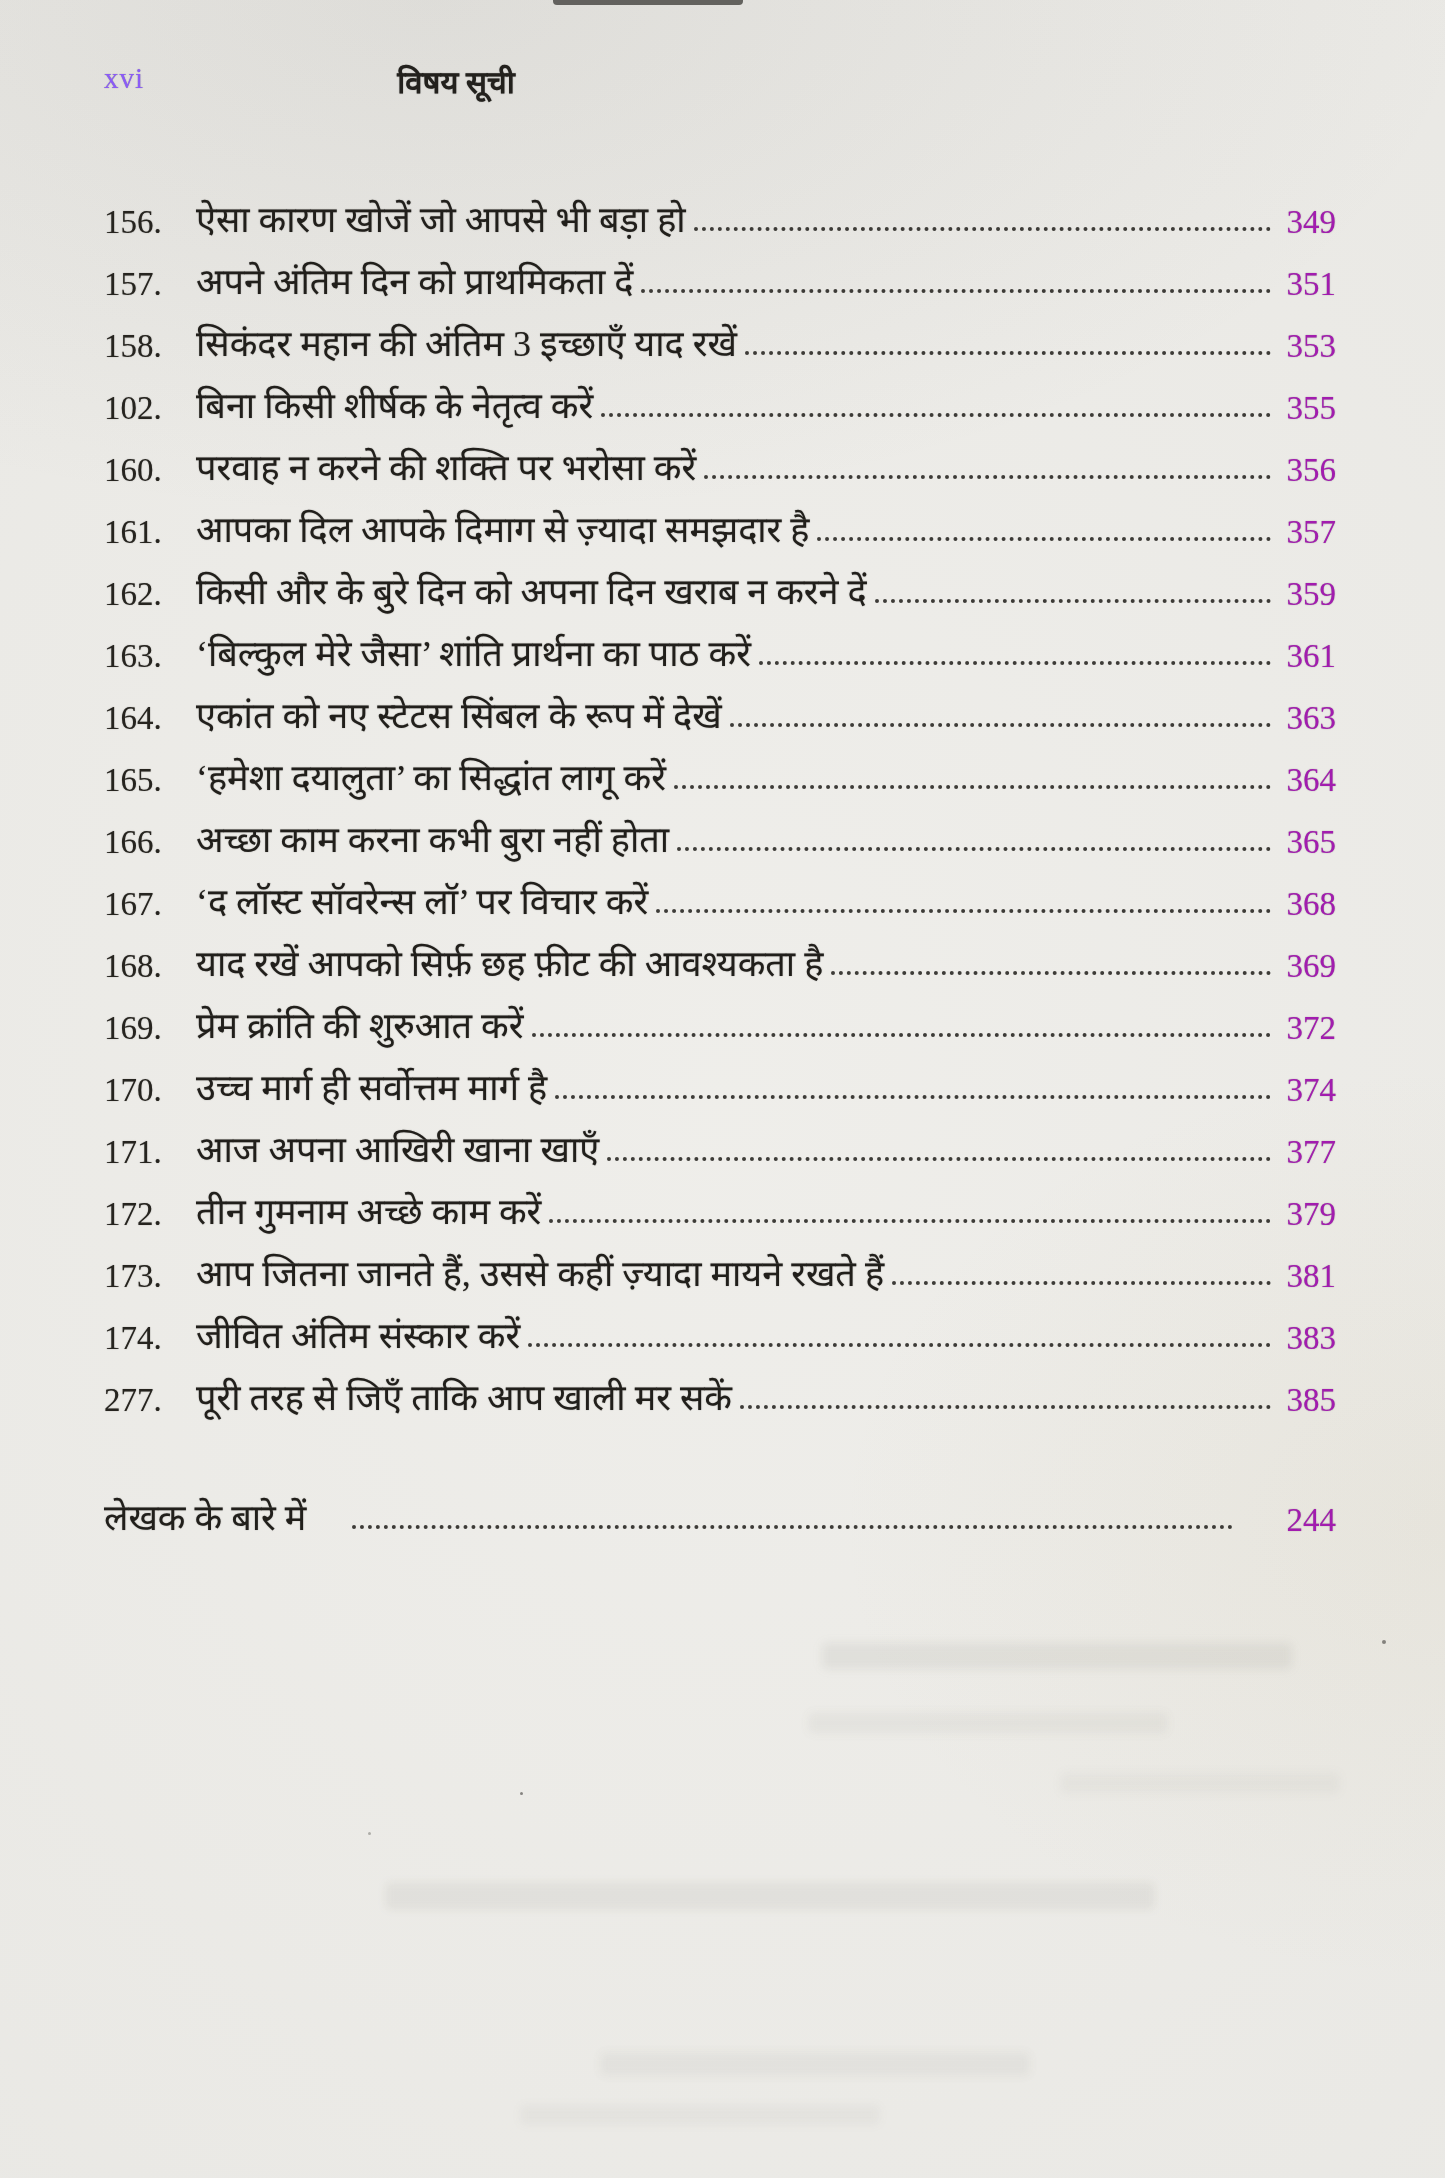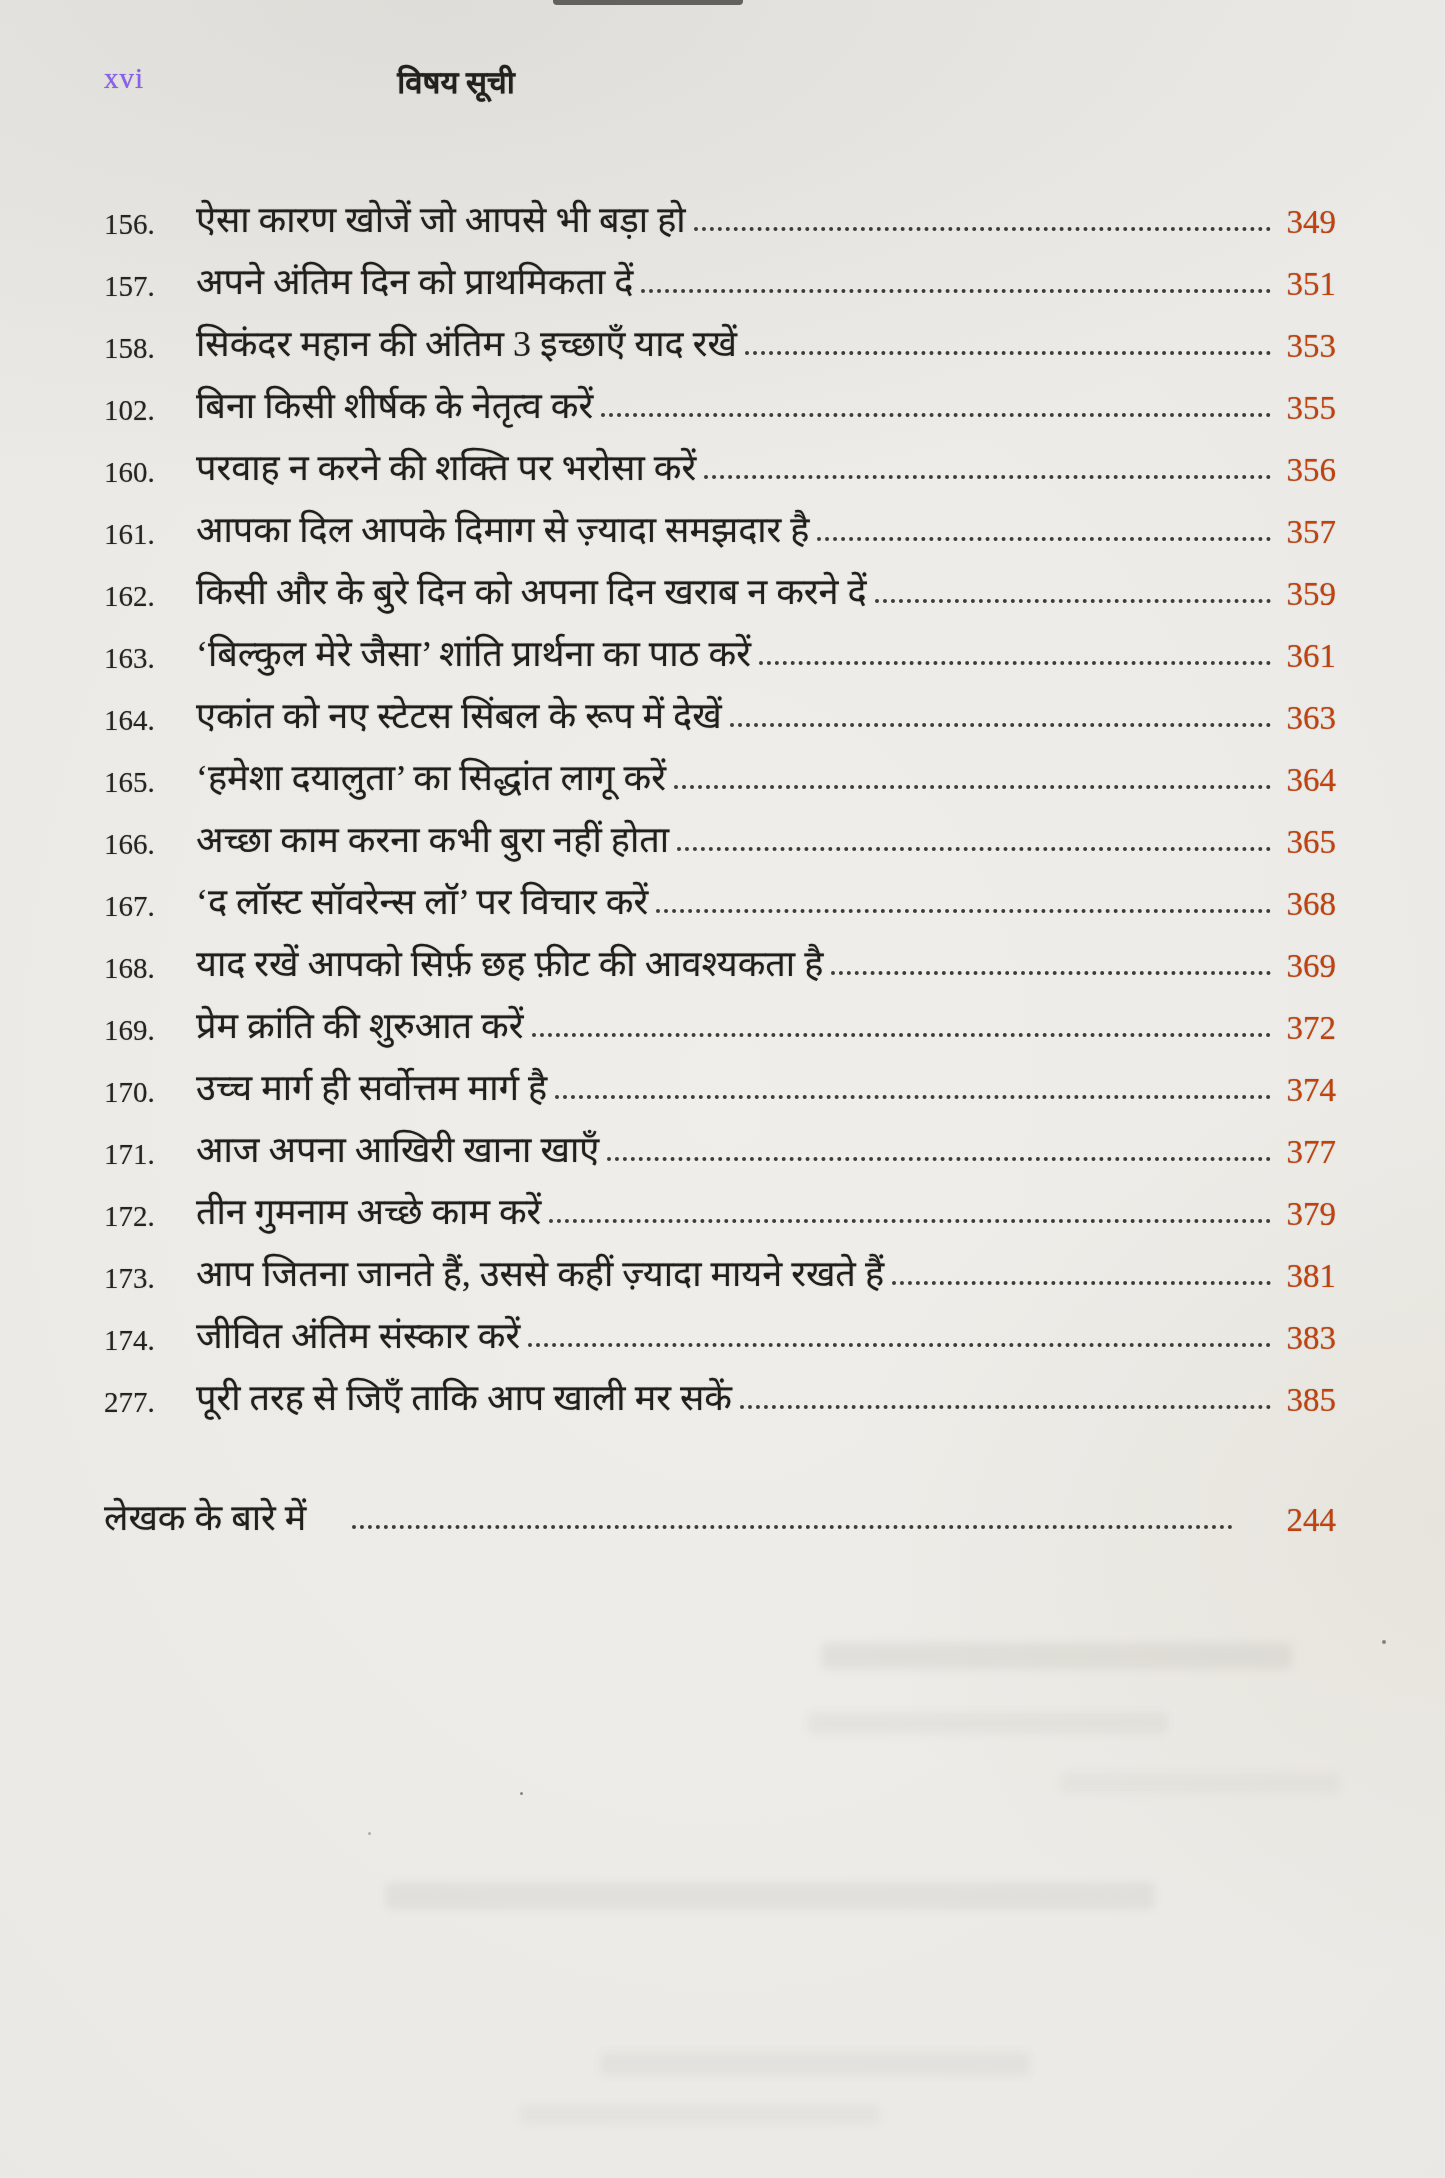--- a/index.html
+++ b/index.html
@@ -32,34 +32,34 @@
     position:absolute;left:456px;top:60px;transform:translateX(-50%);
     font-size:31px;font-weight:bold;color:#23211d;white-space:nowrap;
     text-shadow:0 0 1px rgba(30,30,30,.5);
   }
   .toc{
     position:absolute;left:104px;top:186px;width:1232px;
     text-shadow:0 0 1.2px rgba(35,33,30,.4);
   }
   .toc-row{display:flex;align-items:flex-end;height:62px;}
   .toc-row .num{
-    flex:0 0 92px;font-size:29px;padding-bottom:7px;color:#26241f;
+    flex:0 0 92px;font-size:33px;padding-bottom:7px;color:#26241f;
     font-family:"Liberation Serif","DejaVu Serif",serif;
   }
   .toc-row .title{
     font-size:36px;white-space:nowrap;padding-bottom:5px;color:#211f1b;
     font-family:"Liberation Serif","DejaVu Serif",serif;
   }
   .toc-row .leader{
     flex:1 1 auto;min-width:12px;margin:0 3px 0 8px;
     border-bottom:4px dotted #2f2d29;margin-bottom:17px;opacity:.92;
   }
   .toc-row .pg{
     flex:0 0 auto;min-width:62px;text-align:right;font-size:33px;
-    padding-bottom:7px;color:#c2410c;
+    padding-bottom:7px;color:#a21caf;
   }
   .about-row{margin-top:58px;gap:38px;}
   .about-row .title{padding-left:0;}
   
   .ghost{
     position:absolute;background:rgba(118,115,106,0.10);
     filter:blur(5px);border-radius:5px;pointer-events:none;
   }
   .g1{left:822px;top:1643px;width:470px;height:26px;}
   .g2{left:808px;top:1712px;width:360px;height:22px;opacity:.7;}

